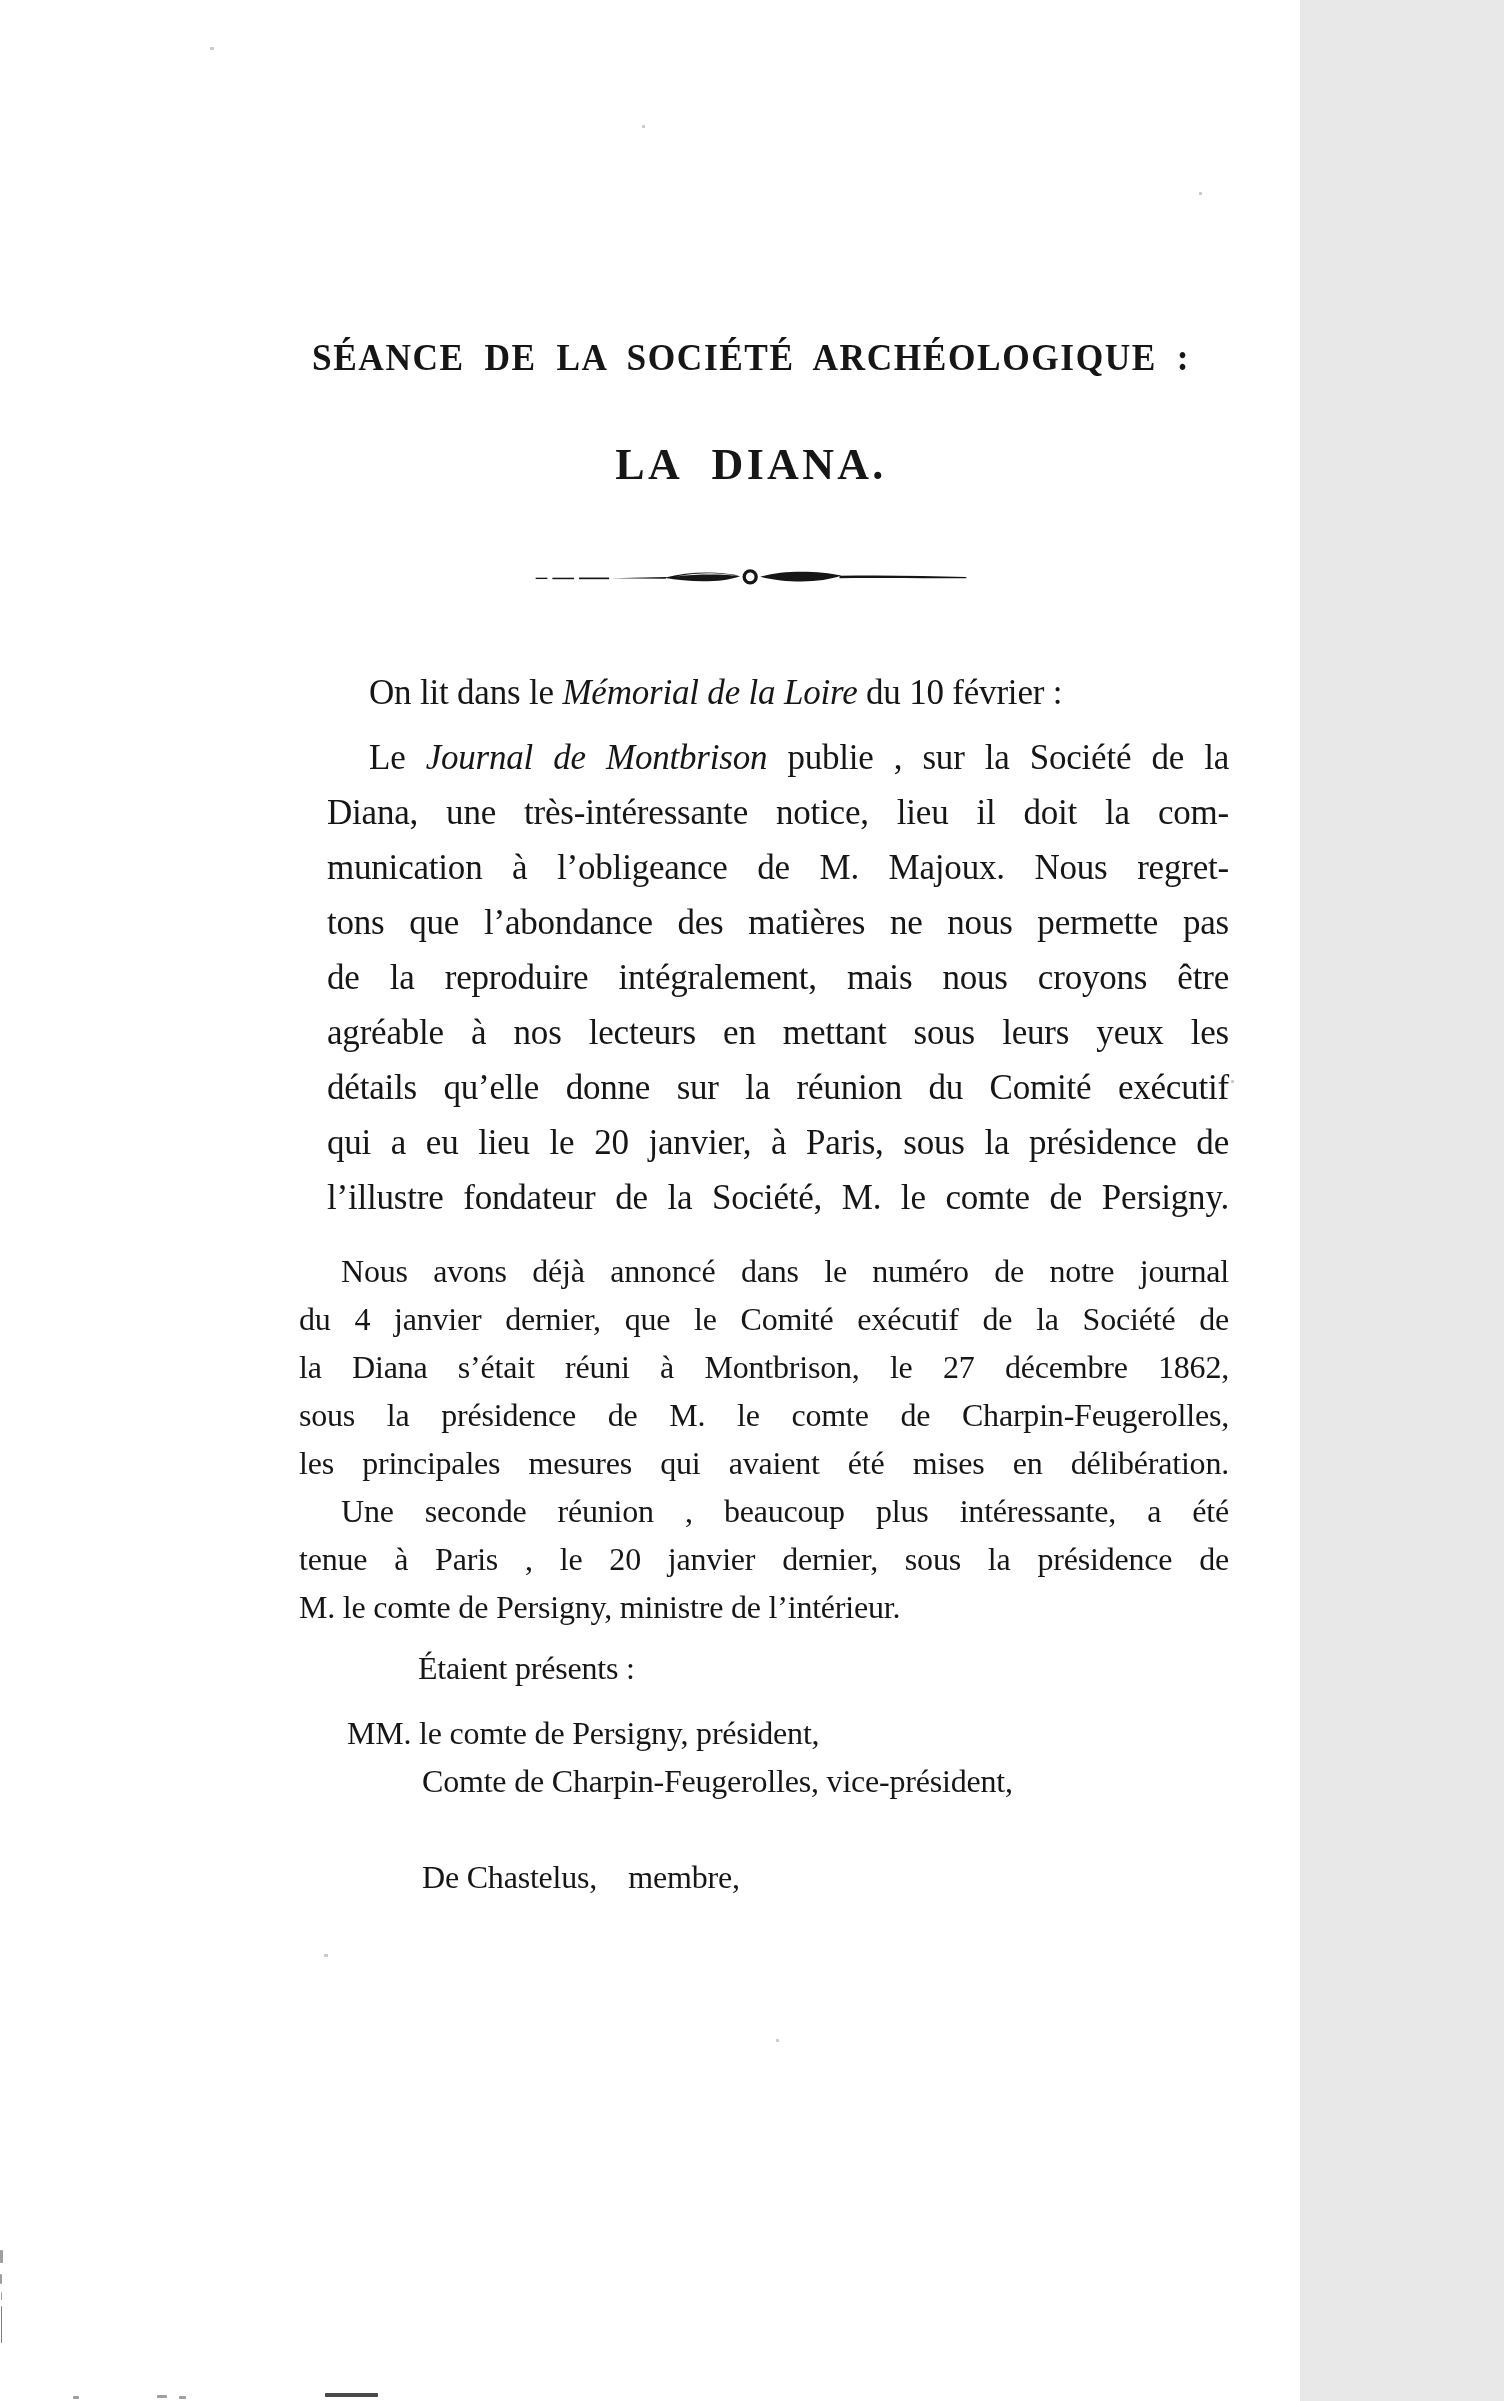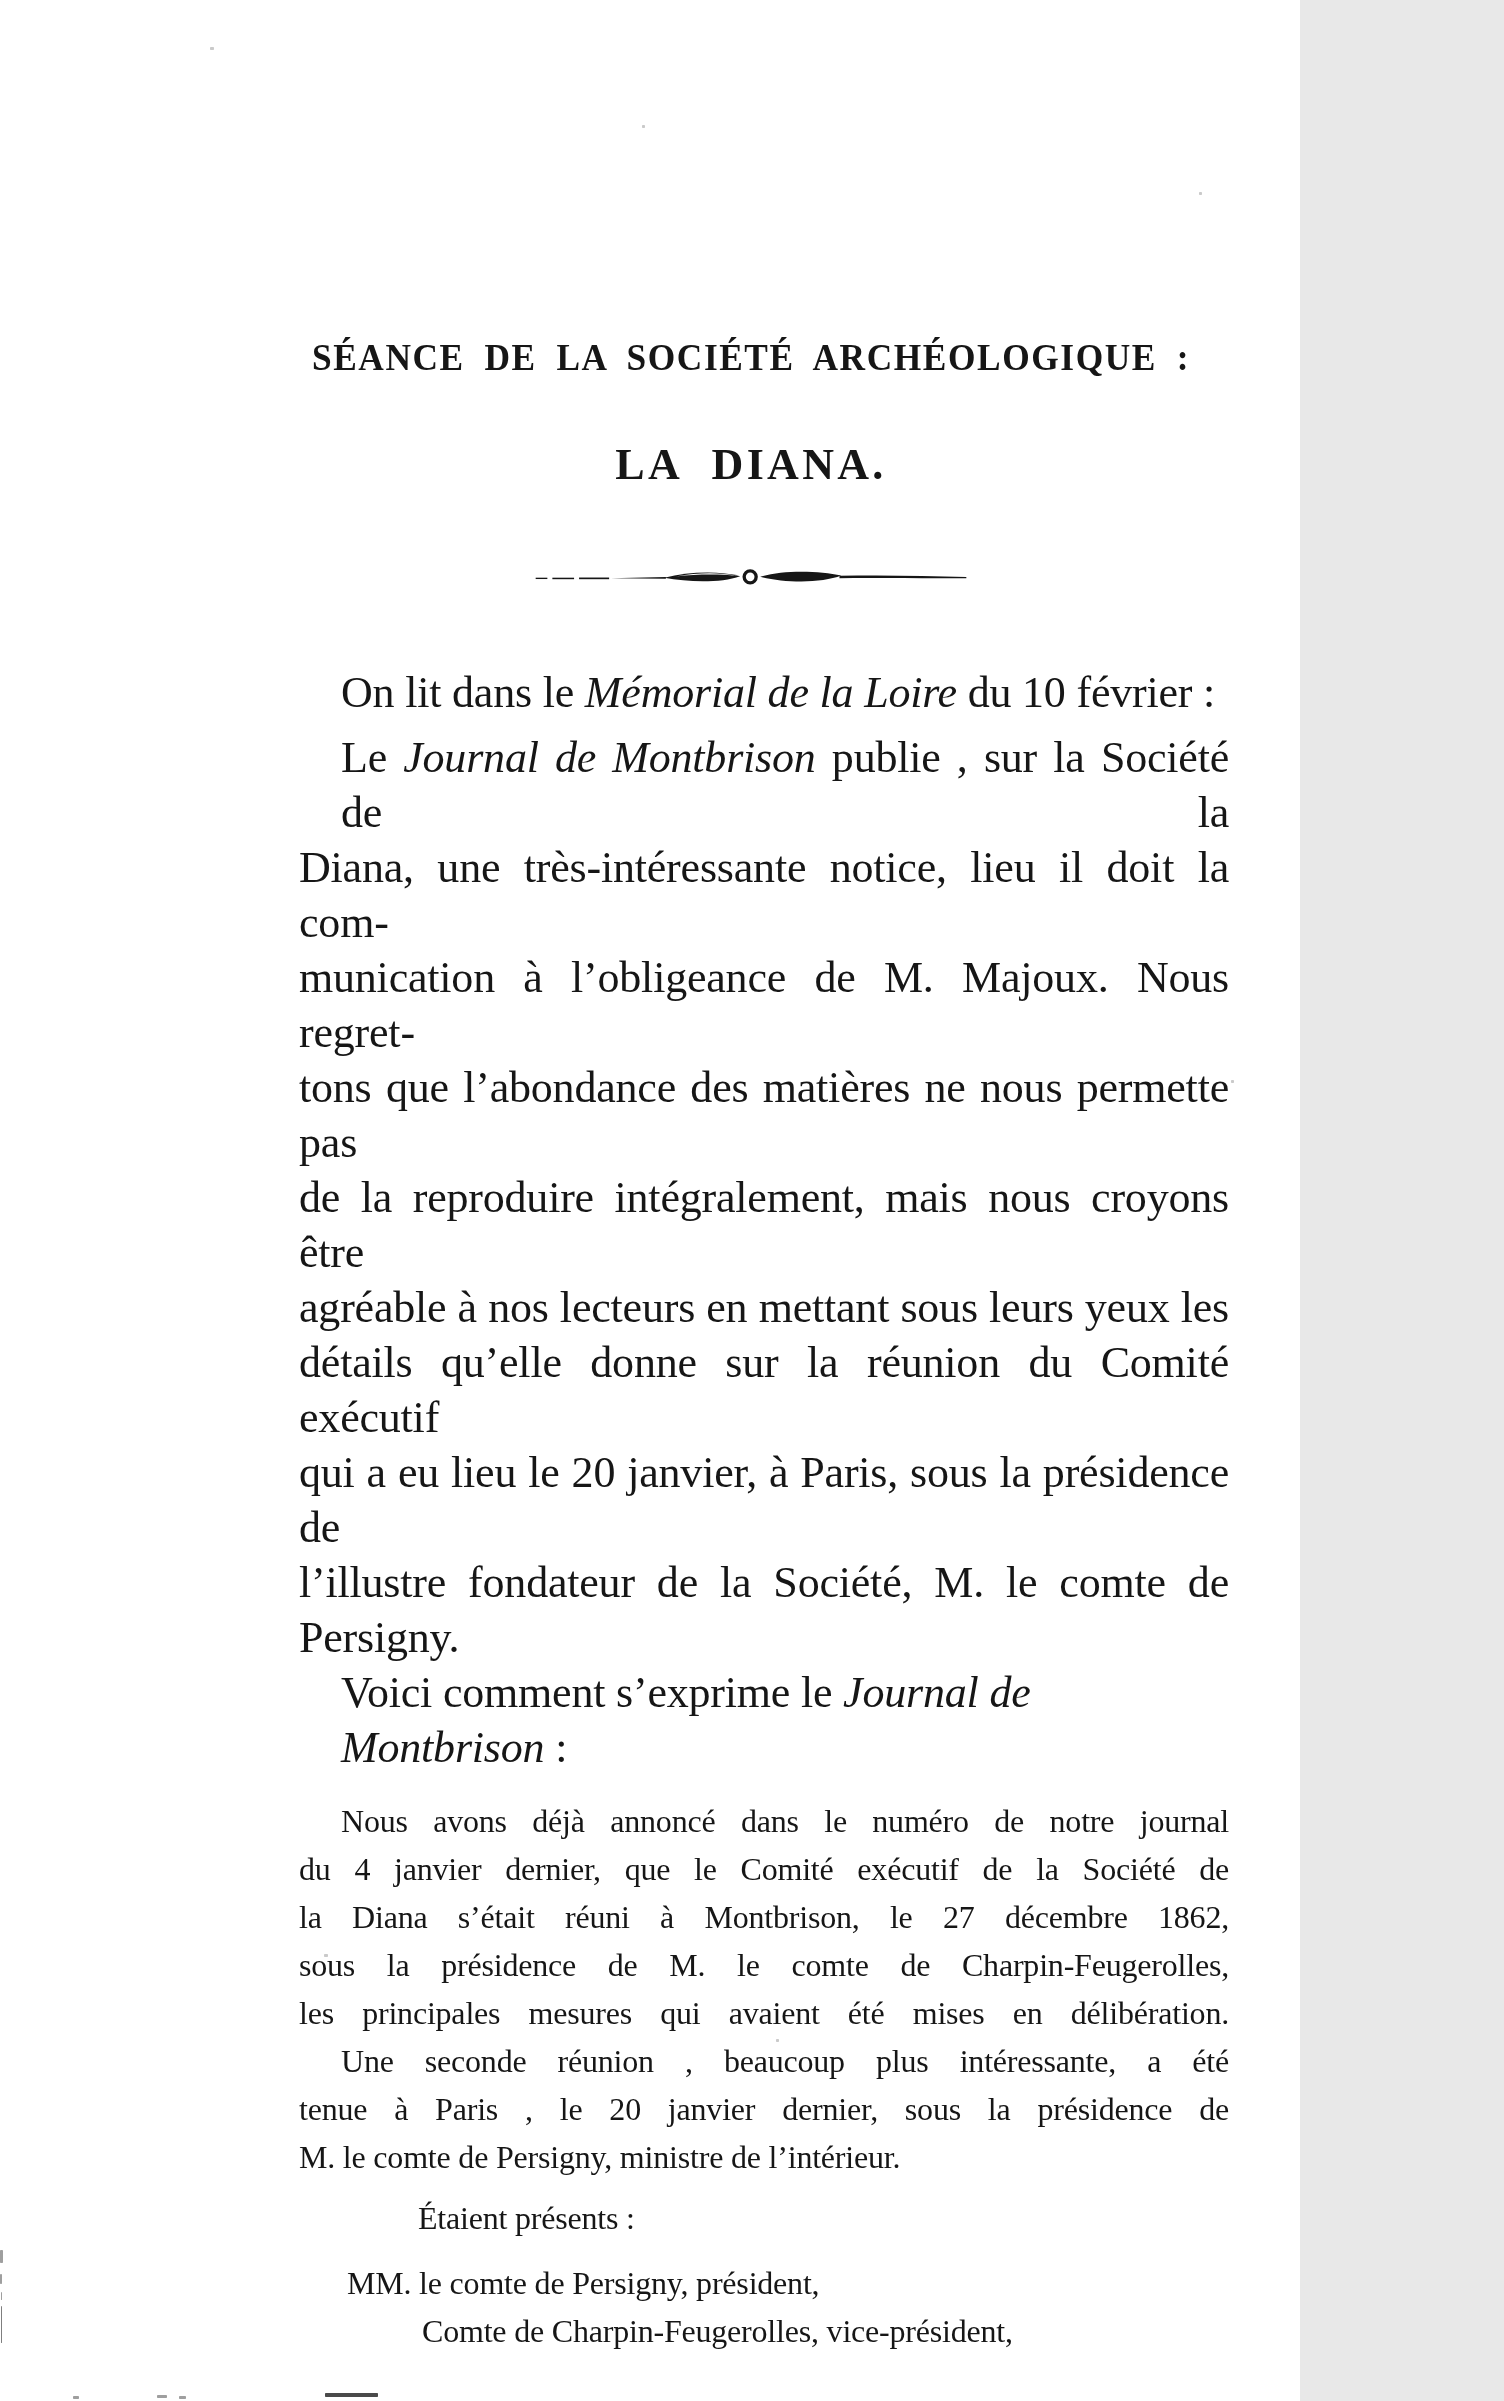--- a/index.html
+++ b/index.html
@@ -30,21 +30,21 @@
   
   .divider{
     position:absolute;top:566px;left:209px;width:1084px;
     text-align:center;
   }
   
   .body-text{
     position:absolute;left:299px;top:665px;width:930px;
   }
   .block{margin:0;}
-  .para-large{font-size:44px;line-height:55px;letter-spacing:-0.2px;}
+  .para-large{font-size:35px;line-height:55px;letter-spacing:-0.2px;margin-left:28px;}
   .para-small{font-size:32px;line-height:48px;letter-spacing:-0.2px;}
   .line{white-space:pre-wrap;}
   .line.just{text-align:justify;text-align-last:justify;}
   .line em{font-style:italic;}
   
   .speck{position:absolute;background:#2a2a2a;border-radius:0.8px;}
   .faint{opacity:.45;}
   .vfaint{opacity:.25;}
 </style>
 </head>
@@ -84,23 +84,20 @@
         <div class="line just" style="padding-left: 42px;"><span>Le </span><em>Journal de Montbrison</em><span> publie , sur la Société de la</span></div>
         <div class="line just"><span>Diana, une très-intéressante notice, lieu il doit la com-</span></div>
         <div class="line just"><span>munication à l’obligeance de M. Majoux. Nous regret-</span></div>
         <div class="line just"><span>tons que l’abondance des matières ne nous permette pas</span></div>
         <div class="line just"><span>de la reproduire intégralement, mais nous croyons être</span></div>
         <div class="line just"><span>agréable à nos lecteurs en mettant sous leurs yeux les</span></div>
         <div class="line just"><span>détails qu’elle donne sur la réunion du Comité exécutif</span></div>
         <div class="line just"><span>qui a eu lieu le 20 janvier, à Paris, sous la présidence de</span></div>
         <div class="line just"><span>l’illustre fondateur de la Société, M. le comte de Persigny.</span></div>
       </div>
-      <div class="block para-large" style="margin-top: 0px;">
-        <div class="line" style="padding-left: 42px;"><span>Voici comment s’exprime le </span><em>Journal de Montbrison</em><span> :</span></div>
-      </div>
       <div class="block para-small" style="margin-top: 22px;">
         <div class="line just" style="padding-left: 42px;"><span>Nous avons déjà annoncé dans le numéro de notre journal</span></div>
         <div class="line just"><span>du 4 janvier dernier, que le Comité exécutif de la Société de</span></div>
         <div class="line just"><span>la Diana s’était réuni à Montbrison, le 27 décembre 1862,</span></div>
         <div class="line just"><span>sous la présidence de M. le comte de Charpin-Feugerolles,</span></div>
         <div class="line just"><span>les principales mesures qui avaient été mises en délibération.</span></div>
       </div>
       <div class="block para-small" style="margin-top: 0px;">
         <div class="line just" style="padding-left: 42px;"><span>Une seconde réunion , beaucoup plus intéressante, a été</span></div>
         <div class="line just"><span>tenue à Paris , le 20 janvier dernier, sous la présidence de</span></div>

